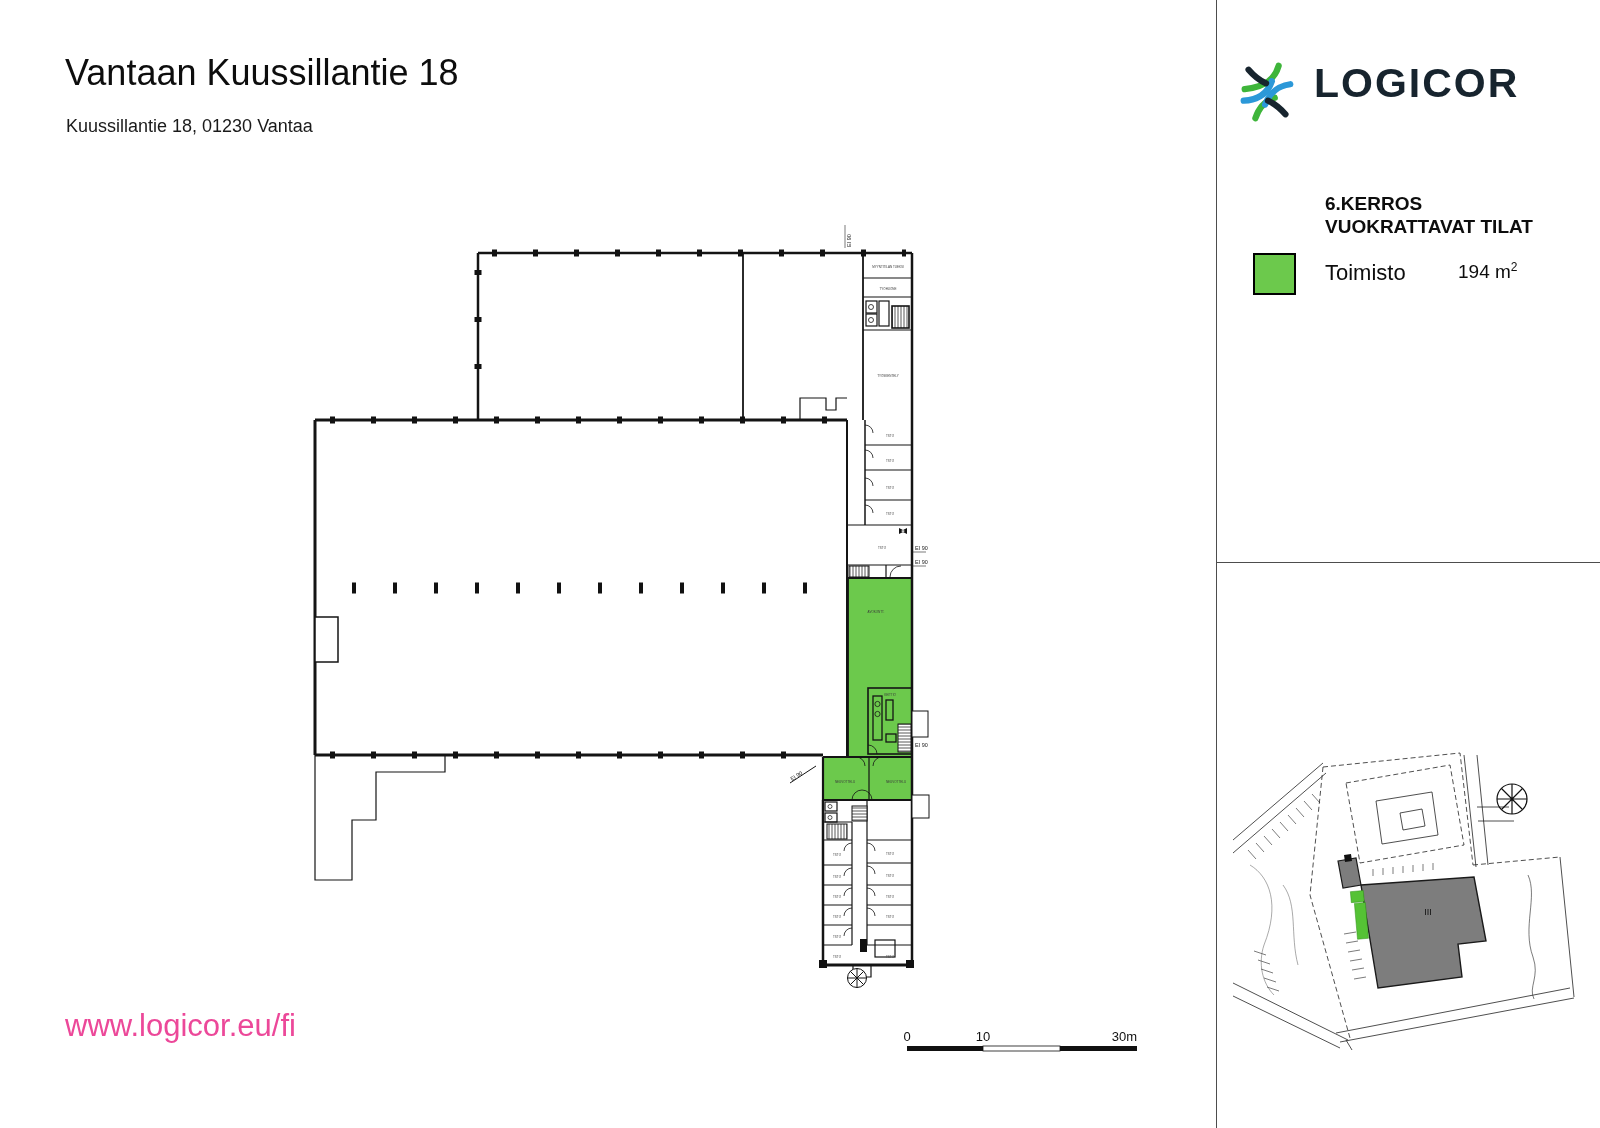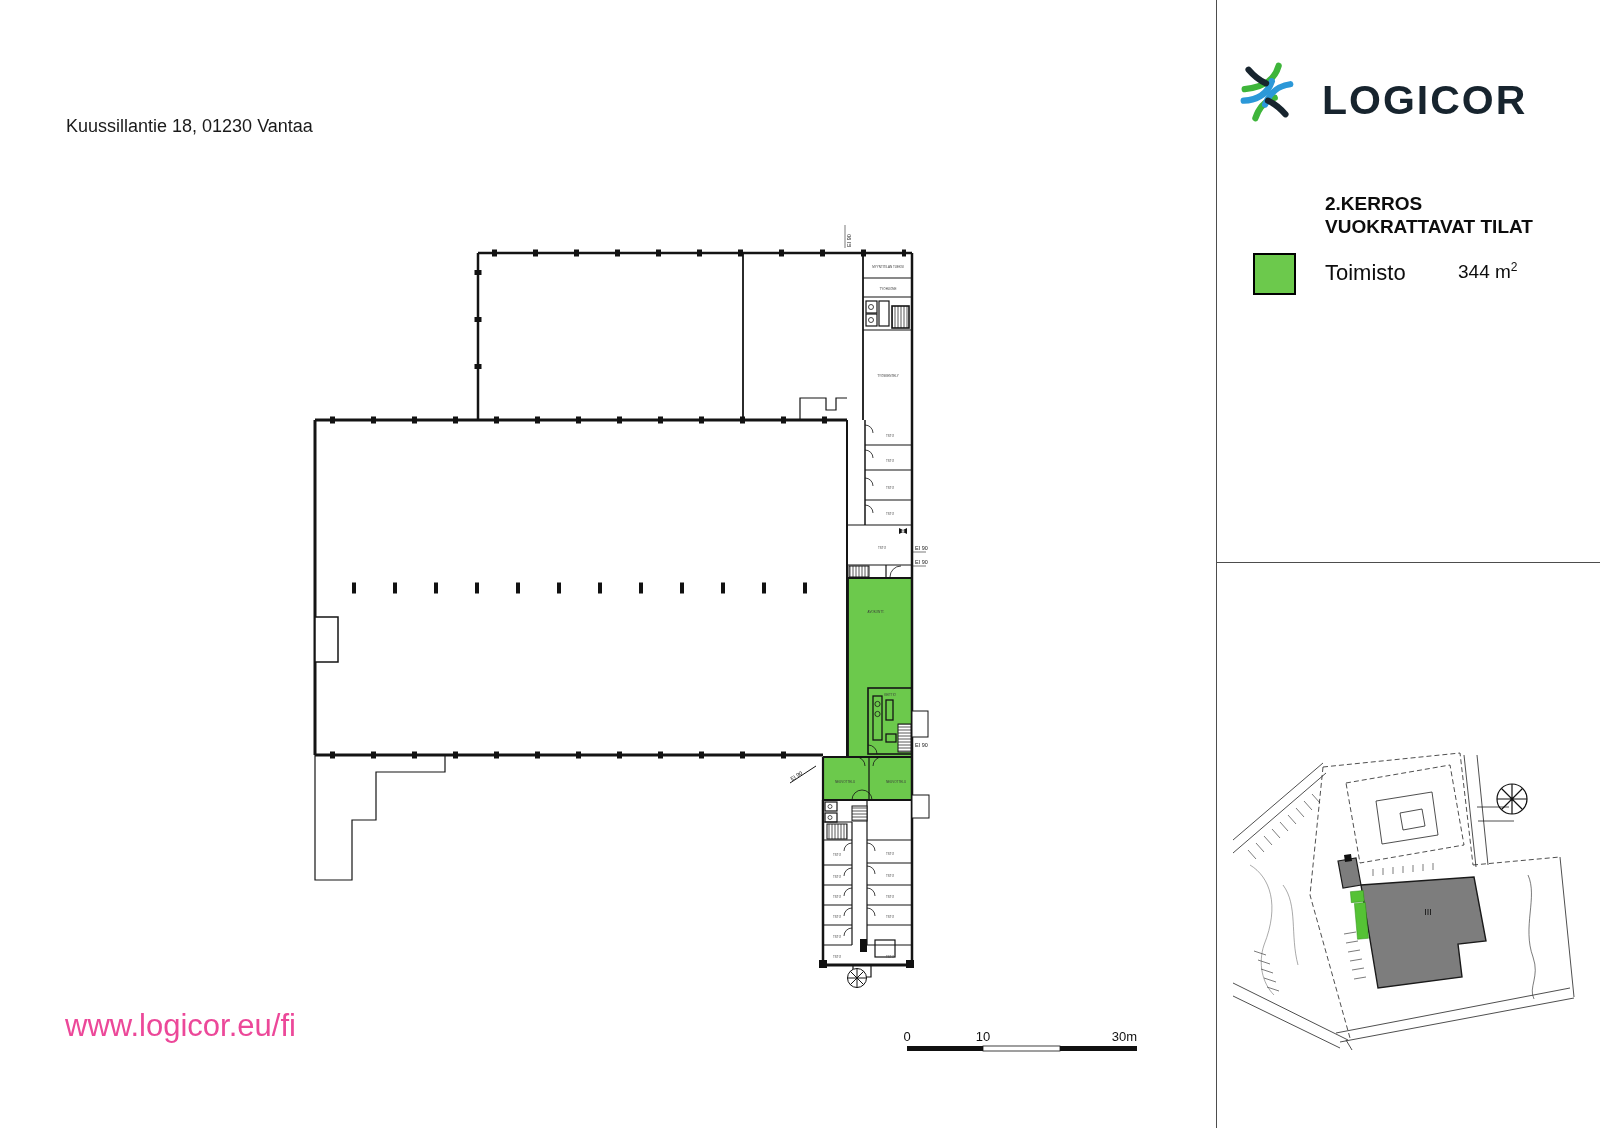--- a/index.html
+++ b/index.html
@@ -4,63 +4,64 @@
 <style>
   html,body{margin:0;padding:0;background:#ffffff;}
   #page{position:relative;width:1600px;height:1128px;background:#ffffff;overflow:hidden;
         font-family:"Liberation Sans",sans-serif;color:#111;}
   .abs{position:absolute;}
   #title{left:65px;top:52px;font-size:36px;font-weight:400;letter-spacing:0px;color:#0d0d0d;}
   #subtitle{left:66px;top:116px;font-size:18px;color:#1a1a1a;}
   #footer-url{left:65px;top:1008px;font-size:31px;color:#ec4899;}
   #v-divider{left:1216px;top:0;width:1px;height:1128px;background:#4d4d4d;}
   #h-divider{left:1216px;top:562px;width:384px;height:1px;background:#4d4d4d;}
-  #logo{left:1236px;top:60px;display:flex;align-items:flex-end;gap:24px;}
+  #logo{left:1236px;top:60px;display:flex;align-items:flex-start;gap:16px;}
   #logo-word{font-size:41px;font-weight:700;letter-spacing:2px;color:#17242e;}
   #legend{left:1253px;top:192px;width:330px;}
   #legend-heading{position:absolute;left:72px;top:0;font-size:19px;font-weight:700;line-height:23px;color:#0d0d0d;white-space:pre-line;}
   #legend-swatch{position:absolute;left:0;top:61px;width:39px;height:38px;border:2px solid #000;}
   #legend-item-label{position:absolute;left:72px;top:68px;font-size:22px;color:#0d0d0d;}
   #legend-item-area{position:absolute;left:205px;top:68px;font-size:19px;color:#0d0d0d;}
   #legend-item-area sup{font-size:12px;}
   svg text{font-family:"Liberation Sans",sans-serif;}
   .roomlabel{font-size:3px;fill:#3c3c3c;}
   .ei90{font-size:5.5px;fill:#222;}
   .scalelabel{font-size:13px;fill:#111;}
 </style>
 </head>
 <body>
 
 <div id="page">
 
+  <div id="title" class="abs">Vantaan Kuussillantie 18</div>
   <div id="subtitle" class="abs">Kuussillantie 18, 01230 Vantaa</div>
 
   <div id="v-divider" class="abs"></div>
   <div id="h-divider" class="abs"></div>
 
   <div id="logo" class="abs">
     <svg width="62" height="64" viewBox="0 0 64 64">
       <g fill="none" stroke-linecap="round" stroke-width="6.5">
         <path d="M44,5 C40,19 30,27 9,29" stroke="#3eb53a"></path>
         <path d="M20,59 C24,47 30,41 40,38" stroke="#3eb53a"></path>
         <path d="M8,41 C24,40 33,33 37,21" stroke="#2b98d8"></path>
         <path d="M56,24 C43,26 35,32 30,45" stroke="#2b98d8"></path>
         <path d="M13,9 C19,16 24,20 31,23" stroke="#17242e"></path>
         <path d="M51,55 C45,48 40,44 33,41" stroke="#17242e"></path>
       </g>
     </svg>
     <div id="logo-word">LOGICOR</div>
   </div>
 
   <div id="legend" class="abs">
-    <div id="legend-heading">2.KERROS
+    <div id="legend-heading">6.KERROS
 VUOKRATTAVAT TILAT</div>
     <div id="legend-swatch" style="background:#6cc94c"></div>
     <div id="legend-item-label">Toimisto</div>
-    <div id="legend-item-area"><span>344 m</span><sup>2</sup></div>
+    <div id="legend-item-area"><span>194 m</span><sup>2</sup></div>
   </div>
 
   <svg class="abs" style="left:0;top:0" width="1217" height="1128" viewBox="0 0 1217 1128">
     <defs>
       <pattern id="hatchV" width="3" height="6" patternUnits="userSpaceOnUse">
         <rect width="3" height="6" fill="#fff"></rect>
           <line x1="1" y1="0" x2="1" y2="6" stroke="#111" stroke-width="0.7"></line>
       </pattern>
       <pattern id="hatchH" width="6" height="3" patternUnits="userSpaceOnUse">
         <rect width="6" height="3" fill="#fff"></rect>

